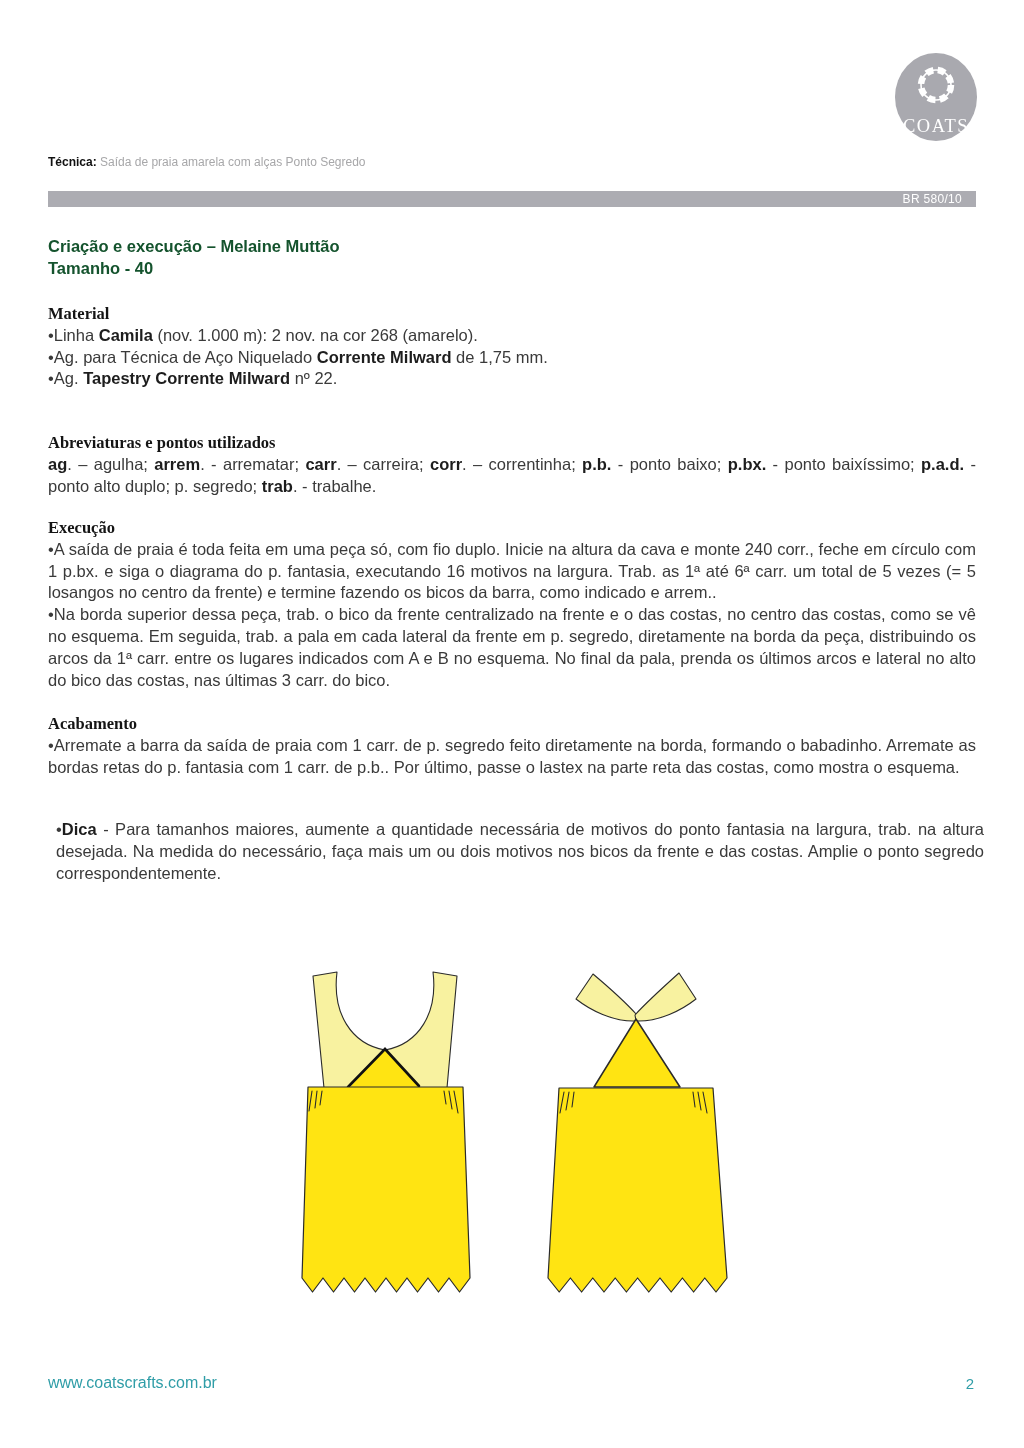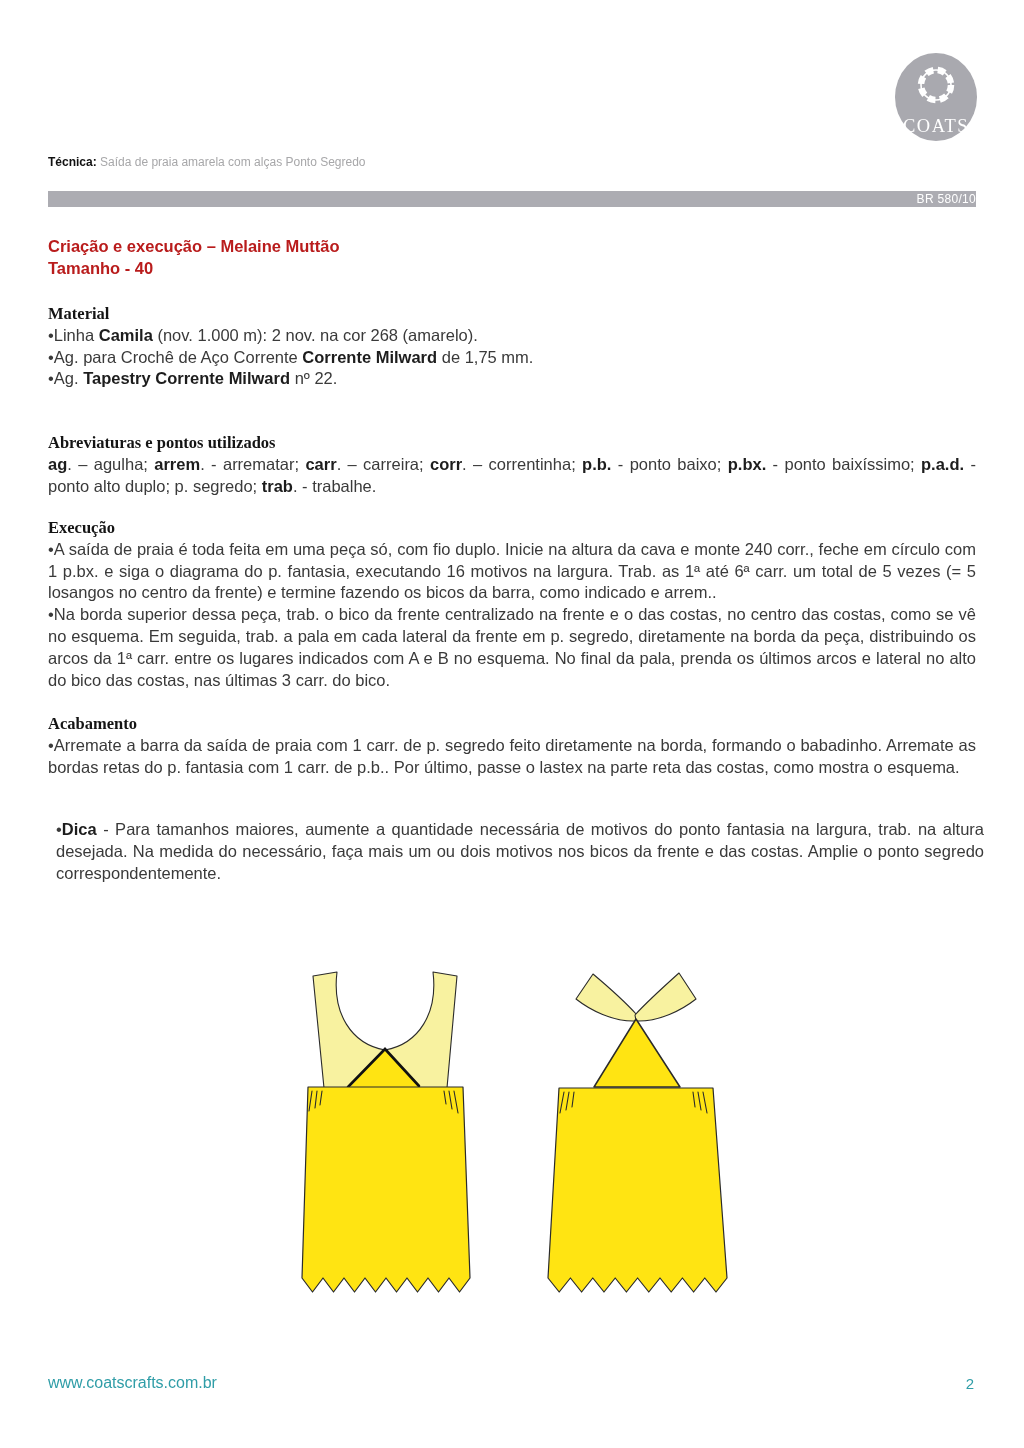--- a/index.html
+++ b/index.html
@@ -11,24 +11,24 @@
   .col{left:48px;width:928px;}
   .body-text{font-size:16.5px;line-height:21.8px;text-align:justify;color:#3a3a3a;}
   .body-text p{margin:0;}
   .heading{font-weight:bold;color:#141414;font-size:16.5px;line-height:21.8px;margin:0 0 2px 0;font-family:Liberation Serif, serif;}
   .b{font-weight:bold;color:#1d1d1d;}
   .tecnica{font-size:12px;line-height:20px;}
   .tecnica .label{font-weight:bold;color:#111;}
   .tecnica .title{color:var(--title-gray);}
   .refbar{
     background:var(--bar-gray);height:16px;line-height:16px;
-    text-align:right;padding-right:0;box-sizing:border-box;
+    text-align:right;padding-right:14px;box-sizing:border-box;
     color:#ffffff;font-size:12px;letter-spacing:.3px;
   }
-  .credits{font-weight:bold;color:#b91c1c;font-size:16.5px;line-height:21.8px;}
+  .credits{font-weight:bold;color:#14532d;font-size:16.5px;line-height:21.8px;}
   .footer-site{color:var(--accent-teal);font-size:16px;text-decoration:none;}
   .footer-page{color:var(--accent-teal);font-size:15px;}
   svg .pale{fill:var(--dress-pale-yellow);stroke:var(--outline);stroke-width:1.1;stroke-linejoin:round;}
   svg .yellow{fill:var(--dress-yellow);stroke:var(--outline);stroke-width:1.2;stroke-linejoin:round;}
   svg .trifill{fill:var(--dress-yellow);stroke:none;}
   svg .thick{fill:none;stroke:#111;stroke-width:2.6;stroke-linecap:round;}
   svg .thin{fill:none;stroke:var(--outline);stroke-width:1.1;stroke-linecap:round;}
 </style>
 </head>
 <body>
@@ -55,21 +55,21 @@
   </div>
 
   <div class="abs col credits" style="top:236px;">
     <div>Criação e execução – Melaine Muttão</div>
     <div>Tamanho - 40</div>
   </div>
 
   <div class="abs col body-text" style="top:303px;">
     <p class="heading">Material</p>
     <p><span>•Linha </span><span class="b">Camila</span><span> (nov. 1.000 m): 2 nov. na cor 268 (amarelo).</span></p>
-    <p><span>•Ag. para Crochê de Aço Corrente </span><span class="b">Corrente Milward</span><span> de 1,75 mm.</span></p>
+    <p><span>•Ag. para Técnica de Aço Niquelado </span><span class="b">Corrente Milward</span><span> de 1,75 mm.</span></p>
     <p><span>•Ag. </span><span class="b">Tapestry Corrente Milward</span><span> nº 22.</span></p>
   </div>
 
   <div class="abs col body-text" style="top:432px;">
     <p class="heading">Abreviaturas e pontos utilizados</p>
     <p><span class="b">ag</span><span>. – agulha; </span><span class="b">arrem</span><span>. - arrematar; </span><span class="b">carr</span><span>. – carreira; </span><span class="b">corr</span><span>. – correntinha; </span><span class="b">p.b.</span><span> - ponto baixo; </span><span class="b">p.bx.</span><span> - ponto baixíssimo; </span><span class="b">p.a.d.</span><span> - ponto alto duplo; p. segredo; </span><span class="b">trab</span><span>. - trabalhe.</span></p>
   </div>
 
   <div class="abs col body-text" style="top:517px;">
     <p class="heading">Execução</p>

